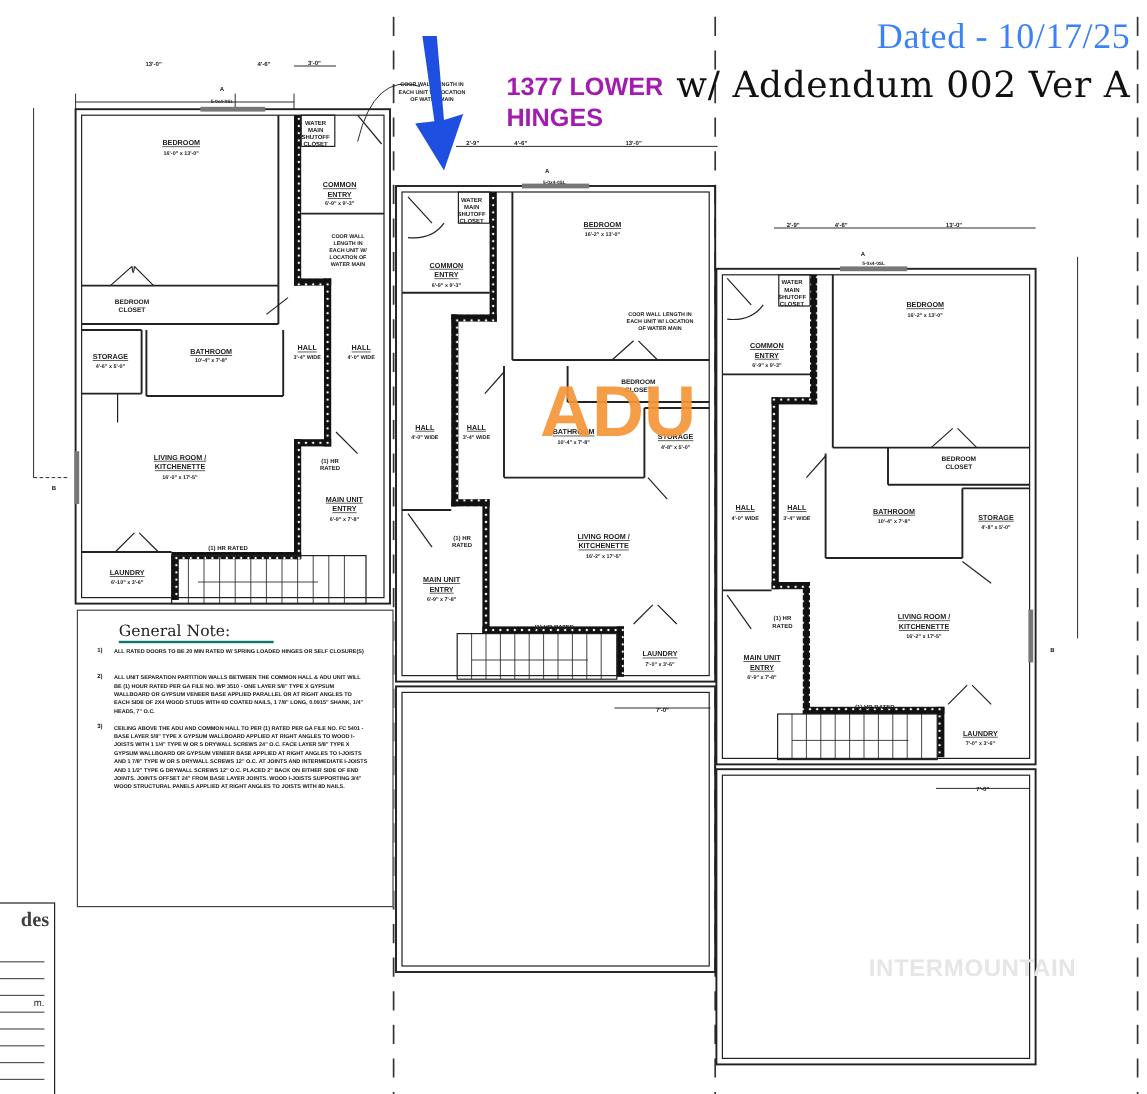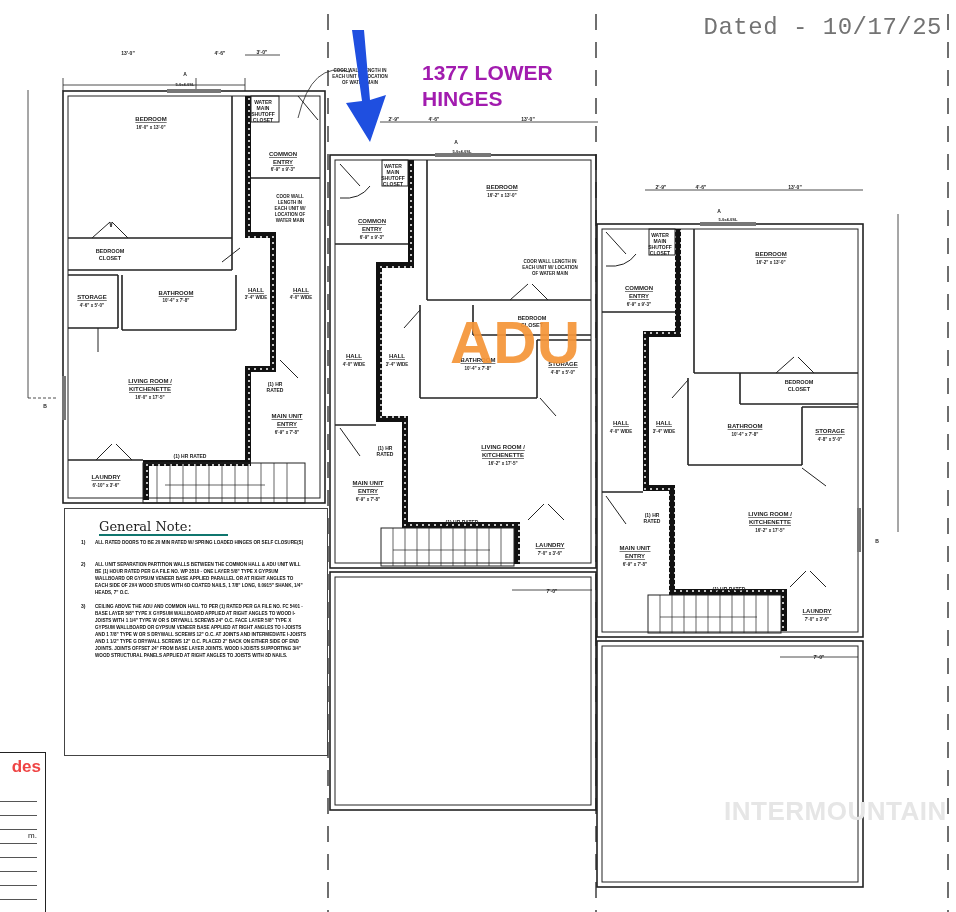--- a/index.html
+++ b/index.html
@@ -1,29 +1,29 @@
 <!DOCTYPE html>
 <html><head>
 <meta charset="utf-8">
 <style>
   html, body { margin:0; padding:0; background:#ffffff; }
   body { width:956px; height:912px; position:relative; overflow:hidden; font-family:"Liberation Sans", sans-serif; color:#111; }
   #stage { position:absolute; left:0; top:0; width:956px; height:912px; }
   svg text { font-family:"Liberation Sans", sans-serif; }
-  .hdr-date { position:absolute; right:14px; top:14px; font-family:Liberation Mono, monospace; font-size:24px; color:#737373; letter-spacing:0.5px; }
+  .hdr-date { position:absolute; right:14px; top:14px; font-family:Liberation Serif, serif; font-size:30px; color:#3b82f6; letter-spacing:0.5px; }
   .hdr-add { position:absolute; right:14px; top:54px; font-family:"DejaVu Serif", serif; font-size:30px; color:#111; letter-spacing:0.5px; }
   .lower-level { position:absolute; left:422px; top:60px; font-weight:bold; font-size:21px; line-height:26px; color:#a21caf; font-family:"Liberation Sans", sans-serif; }
   .adu { position:absolute; left:426px; top:318px; color:#f5963a; font-weight:bold; font-size:60px; line-height:50px; font-family:"Liberation Sans", sans-serif; opacity:0.93;margin-left:24px; }
-  .watermark { position:absolute; left:724px; top:796px; color:#e6e6e6; font-weight:bold; font-size:26px; letter-spacing:0.5px; font-family:"Liberation Sans", sans-serif; }
+  .watermark { position:absolute; left:724px; top:796px; color:#e6e6e6; font-weight:bold; font-size:20px; letter-spacing:0.5px; font-family:"Liberation Sans", sans-serif; }
   .note-box { position:absolute; left:64px; top:508px; width:262px; height:246px; border:1px solid #444; background:#fff; }
   .note-title { position:absolute; left:34px; top:10px; font-family:"DejaVu Serif", serif; font-size:13px; color:#222; border-bottom:2px solid #0f766e; padding-right:36px; }
   .note-item { position:absolute; left:30px; width:212px; font-size:4.6px; line-height:7px; font-weight:bold; color:#111; text-transform:uppercase; }
   .note-num { position:absolute; left:-14px; top:0; font-size:5px; font-weight:bold; }
   .codes-box { position:absolute; left:-10px; top:752px; width:54px; height:170px; border:1px solid #222; background:#fff; }
-  .codes-title { position:absolute; right:4px; top:4px; font-size:17px; font-weight:bold; color:#ef4444; }
+  .codes-title { position:absolute; right:4px; top:4px; font-size:17px; font-weight:bold; color:#404040;font-family:Liberation Serif, serif; }
   .codes-row { position:absolute; left:0; width:46px; height:14px; border-bottom:1px solid #555; font-size:8px; line-height:14px; text-align:right; color:#222; }
 </style>
 </head>
 <body>
 
 <div id="stage">
 
   <svg width="956" height="912" viewBox="0 0 956 912" xmlns="http://www.w3.org/2000/svg" style="position:absolute;left:0;top:0;">
     <defs>
       <pattern id="rated" width="6" height="6" patternUnits="userSpaceOnUse">
@@ -340,20 +340,21 @@
       <text x="877" y="543" font-size="5">B</text>
       <text x="819" y="659" font-size="5">7'-0"</text>
     </g>
 
     <g>
       <polygon points="352,30 364,30 370,100 386,95 370,142 346,103 362,101" fill="#1f4fe0"></polygon>
     </g>
   </svg>
 
   <div class="hdr-date">Dated - 10/17/25</div>
+  <div class="hdr-add">w/ Addendum 002 Ver A</div>
   <div class="lower-level">
     <div>1377 LOWER</div>
     <div>HINGES</div>
   </div>
 
   <div class="adu">
     <div>ADU</div>
   </div>
 
   <div class="note-box">

